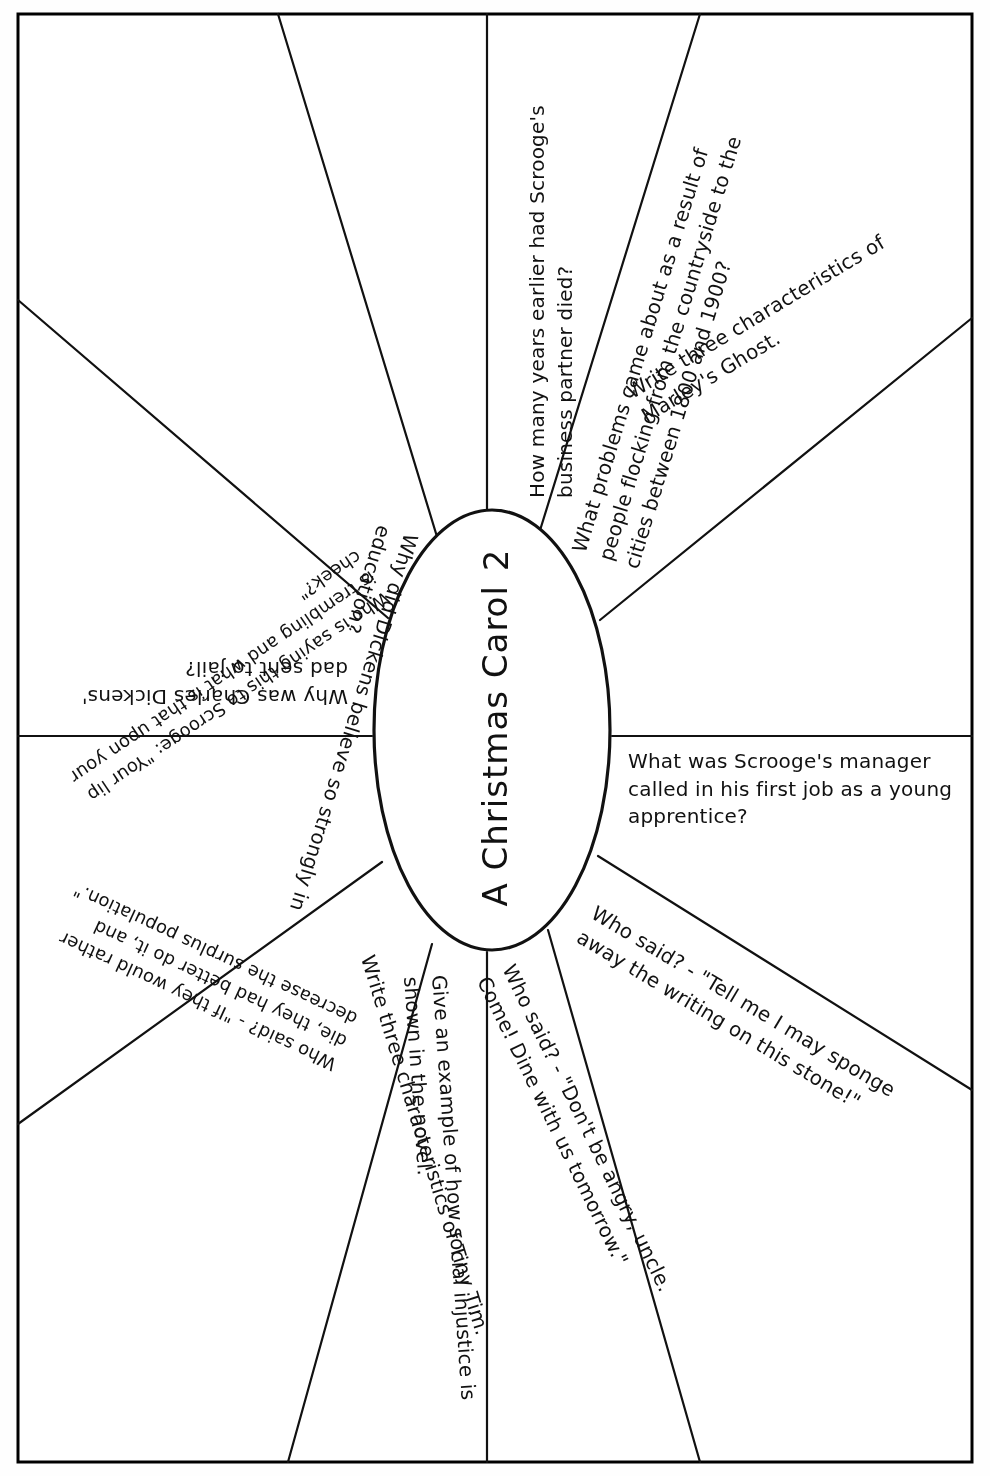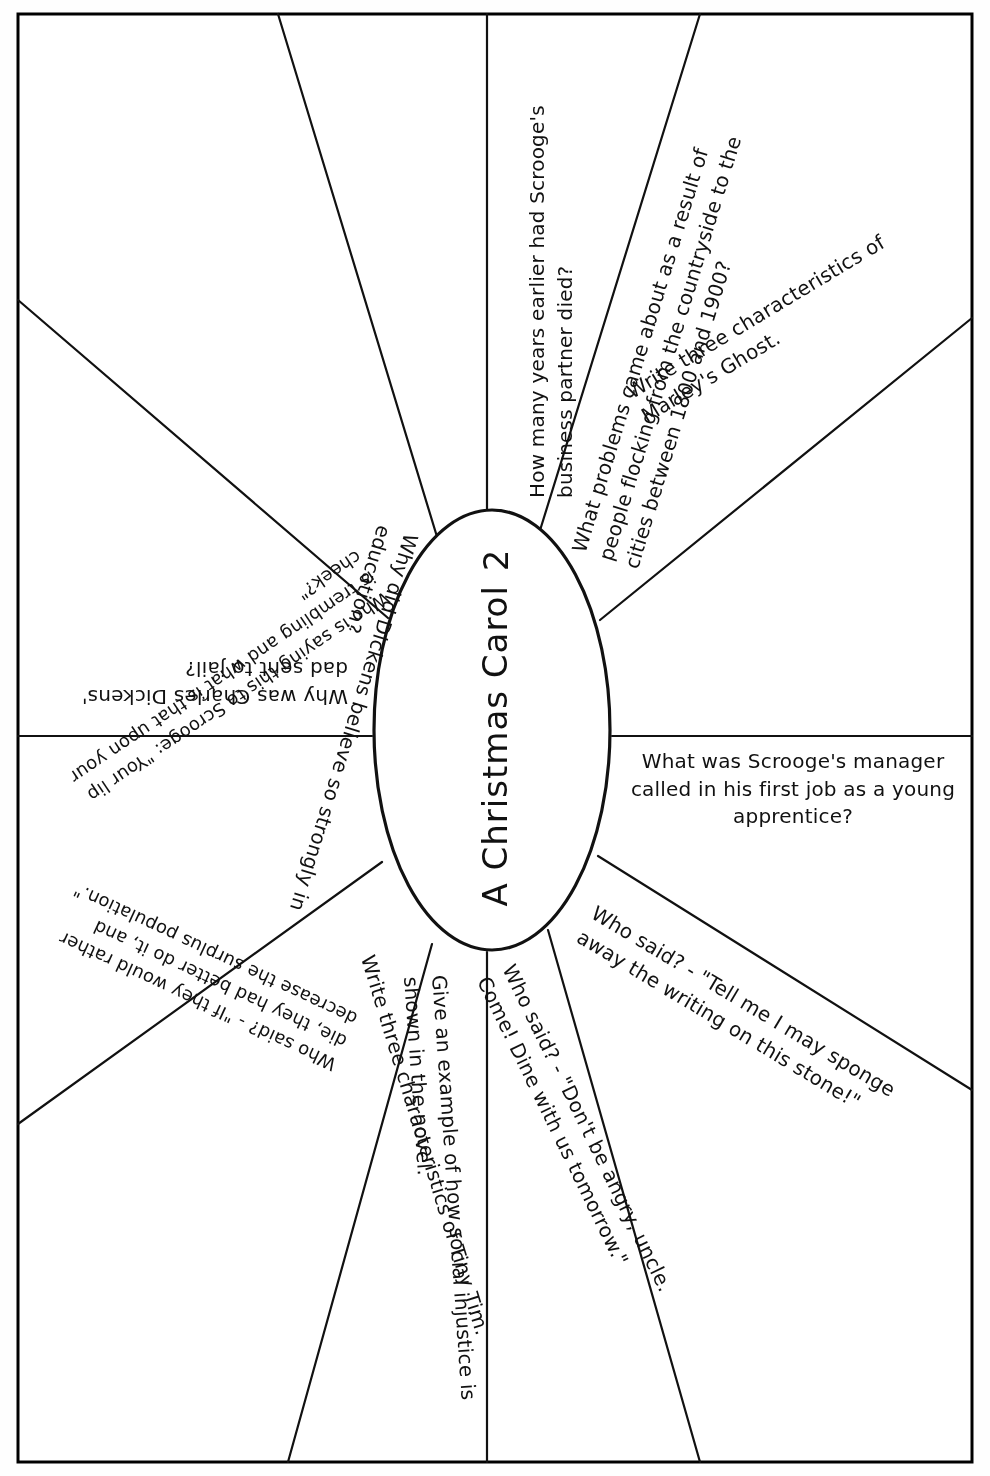--- a/index.html
+++ b/index.html
@@ -92,21 +92,21 @@
       <span class="col num">2</span>
     </div>
   </div>
 
   <div class="hw" style="left:524px;top:498px;width:470px;transform:rotate(-90deg);">How many years earlier had Scrooge's business partner died?</div>
 
   <div class="hw" style="left:566px;top:548px;width:470px;transform:rotate(-73deg);">What problems came about as a result of people flocking from the countryside to the cities between 1800 and 1900?</div>
 
   <div class="hw" style="left:622px;top:382px;width:330px;transform:rotate(-31deg);">Write three characteristics of Marley's Ghost.</div>
 
-  <div class="hw" style="left:628px;top:748px;width:330px;transform:rotate(0deg);text-align:center;">What was Scrooge's manager called in his first job as a young apprentice?</div>
+  <div class="hw" style="left:628px;top:748px;width:330px;transform:rotate(0deg);">What was Scrooge's manager called in his first job as a young apprentice?</div>
 
   <div class="hw" style="left:600px;top:900px;width:380px;transform:rotate(31deg);">Who said? - "Tell me I may sponge away the writing on this stone!"</div>
 
   <div class="hw" style="left:520px;top:960px;width:400px;transform:rotate(64deg);">Who said? - "Don't be angry, uncle. Come! Dine with us tomorrow."</div>
 
   <div class="hw" style="left:452px;top:974px;width:450px;transform:rotate(86deg);">Give an example of how social injustice is shown in the novel.</div>
 
   <div class="hw" style="left:380px;top:952px;width:440px;transform:rotate(73deg);">Write three characteristics of Tiny Tim.</div>
 
   <div class="hw small" style="left:330px;top:1076px;width:330px;transform:rotate(-155deg);">Who said? - "If they would rather die, they had better do it, and decrease the surplus population."</div>

